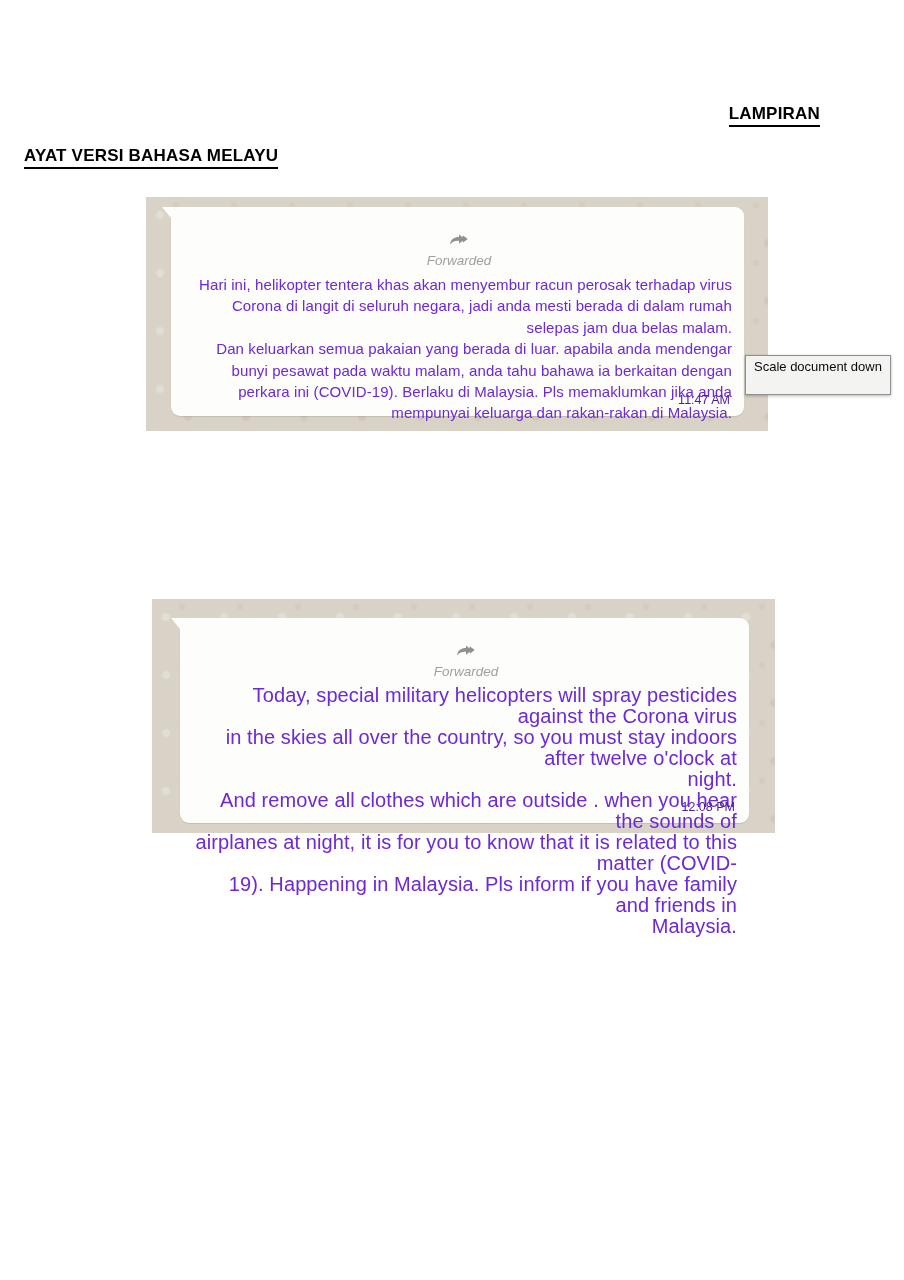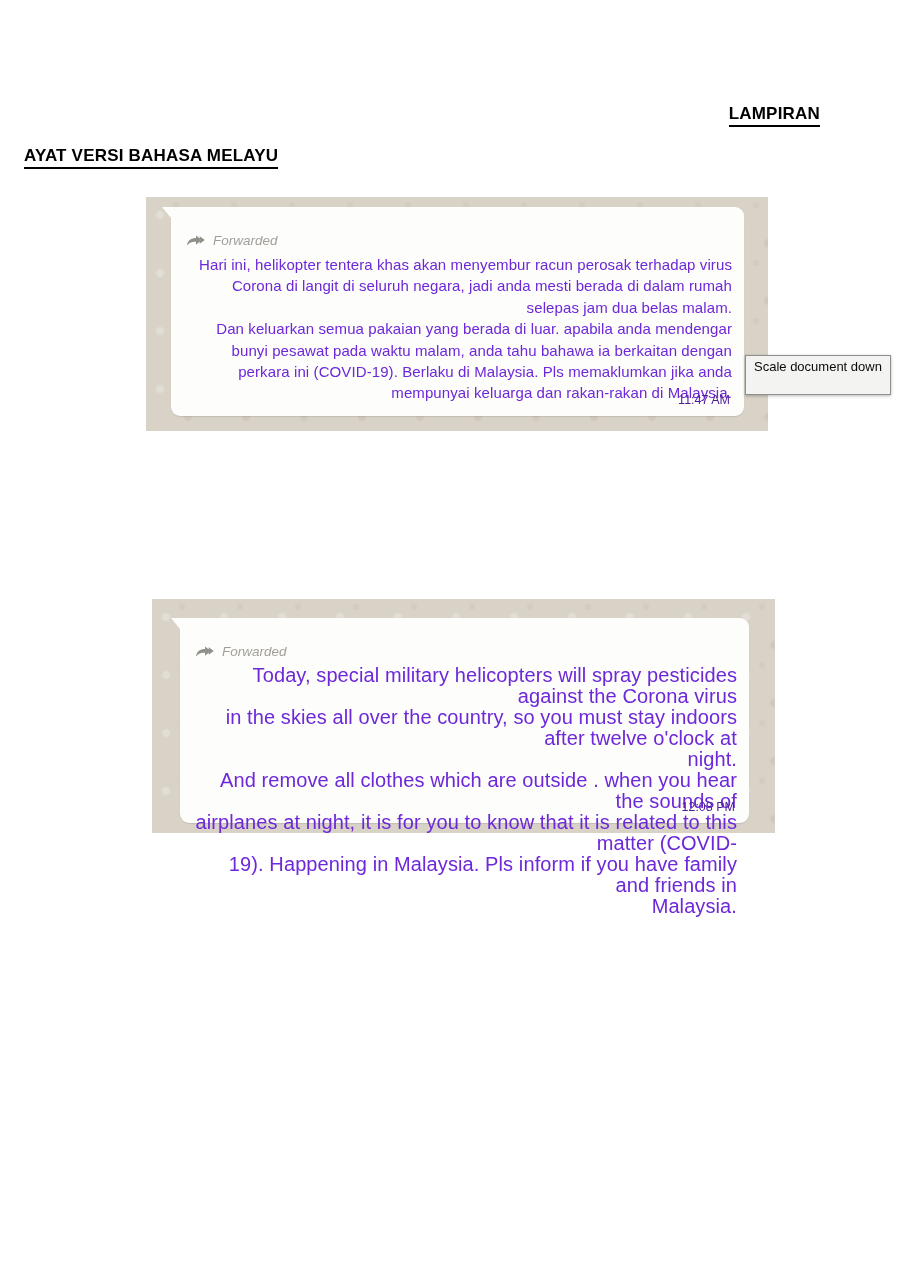--- a/index.html
+++ b/index.html
@@ -58,20 +58,21 @@
     width:0; height:0;
     border-top:11px solid #fdfdfb;
     border-left:9px solid transparent;
   }
 
   .bubble-content { padding:26px 12px 10px 15px; }
 
   .forwarded-row {
     display:flex; align-items:center; gap:7px;
     margin-bottom:6px;
+    flex-direction:column;
   }
   .forwarded-row svg { display:block; }
   .forwarded-label {
     font-style:italic;
     font-size:13.5px;
     color:#a3a09a;
   }
 
   .msg-text {
     white-space:pre-line;

